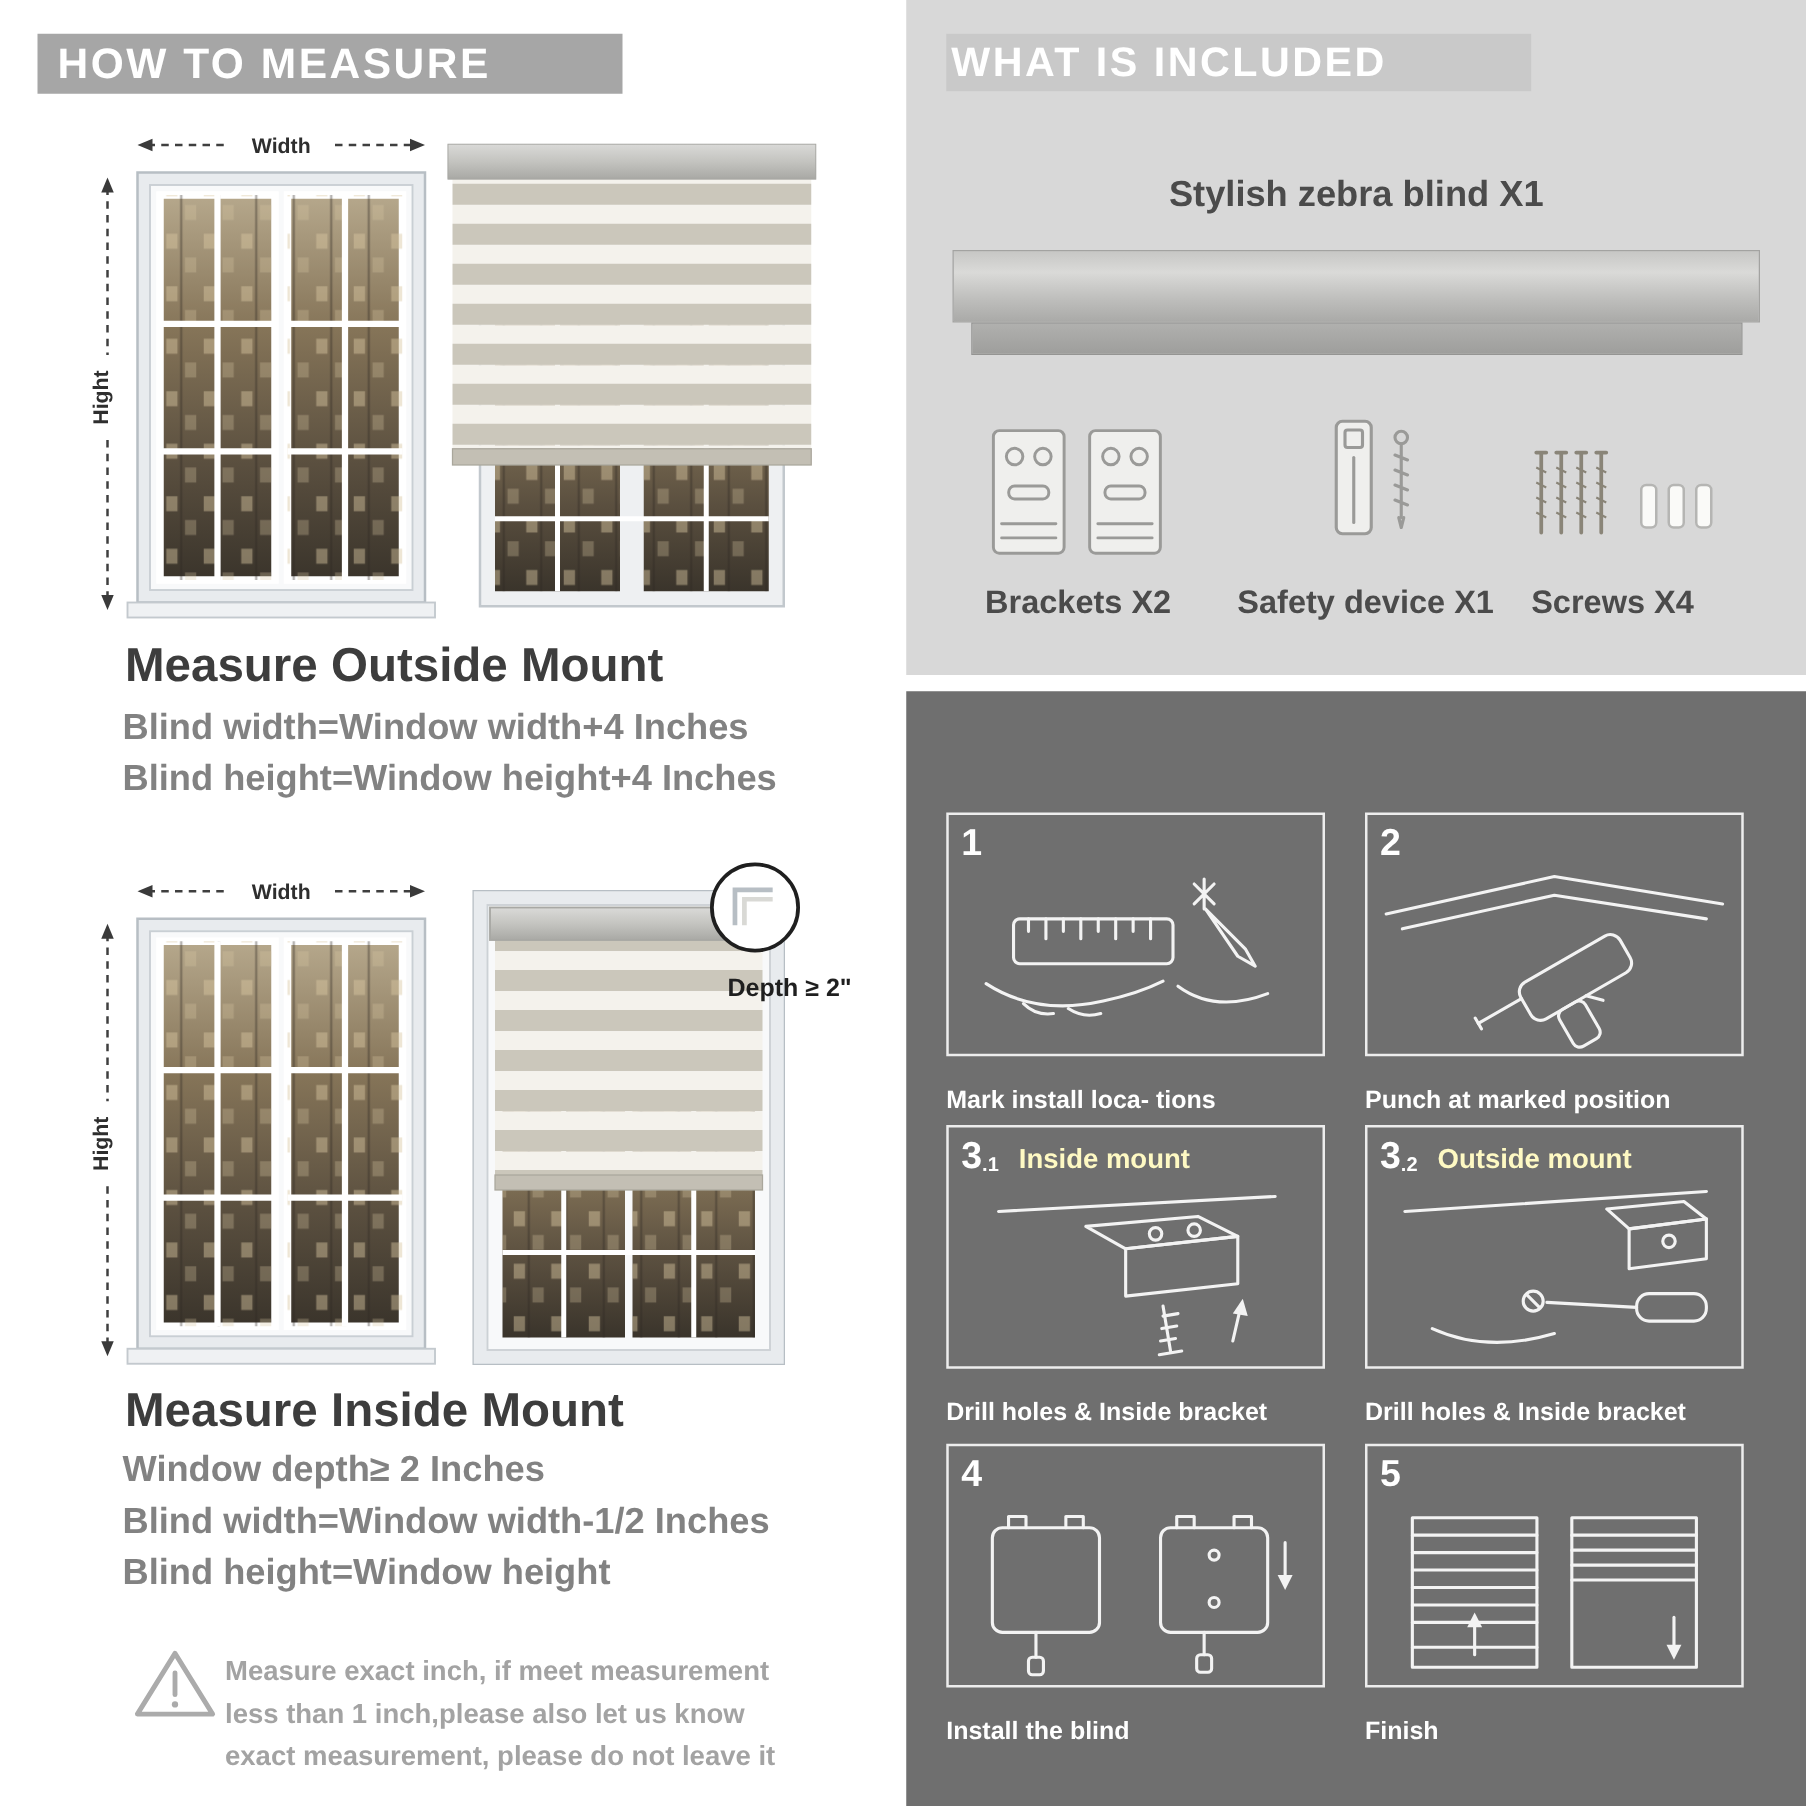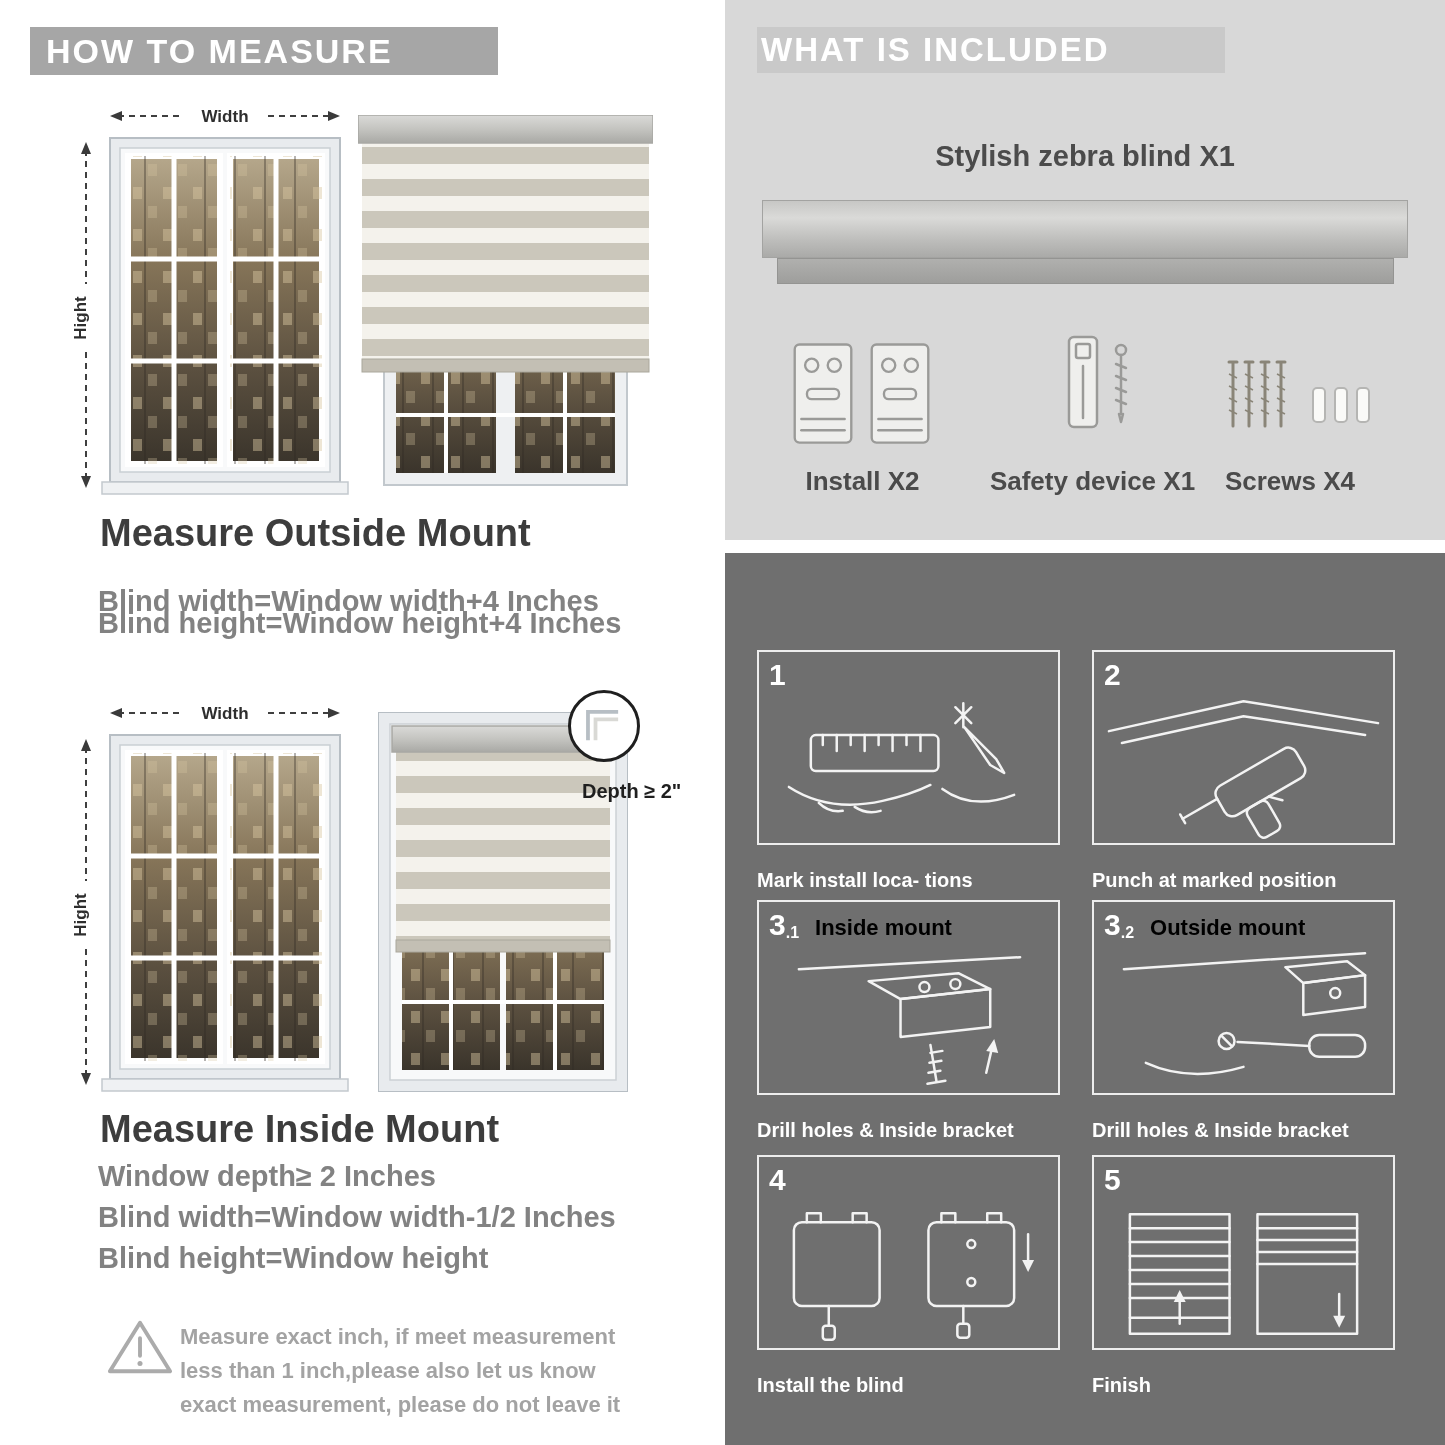--- a/index.html
+++ b/index.html
@@ -61,21 +61,21 @@
   .banner-mount {
     position:absolute; left:32px; top:20px; width:558px; height:51px;
     background:#fbfbfb; color:#3c3c3c; font-size:36px; font-weight:800;
     line-height:51px; padding-left:14px; box-sizing:border-box; letter-spacing:1px;
   }
   .step { position:absolute; width:303px; }
   .step-panel { position:relative; height:195px; border:2px solid #ededed; box-sizing:border-box; }
   .step-head { position:absolute; top:6px; left:10px; display:flex; align-items:baseline; z-index:2; }
   .step-num { font-size:30px; font-weight:800; color:#ffffff; }
   .step-sub { font-size:16px; font-weight:800; color:#ffffff; position:relative; top:3px; }
-  .step-title { font-size:22px; font-weight:800; color:#000000; margin-left:16px; }
+  .step-title { font-size:22px; font-weight:800; color:#fef9c3; margin-left:16px; }
   .step-caption { margin-top:24px; font-size:20px; font-weight:700; color:#ffffff; white-space:nowrap; }
   .stepart { position:absolute; left:0; bottom:2px; width:100%; height:150px; }
   .stepart .ln { stroke:#f3f3f3; fill:none; stroke-width:2.5; stroke-linecap:round; stroke-linejoin:round; }
   .stepart .wfill { fill:#f3f3f3; stroke:none; }
 </style>
 </head>
 <body>
 
 <svg width="0" height="0" style="position:absolute" aria-hidden="true">
   <defs>
@@ -150,21 +150,21 @@
     <rect x="157" y="132" width="100" height="226" fill="url(#bld)"></rect>
     <line x1="88" y1="132" x2="88" y2="358" stroke="#fff" stroke-width="4"></line>
     <line x1="207" y1="132" x2="207" y2="358" stroke="#fff" stroke-width="4"></line>
     <line x1="38" y1="300" x2="257" y2="300" stroke="#fff" stroke-width="4"></line>
     <rect x="4" y="26" width="287" height="218" fill="url(#zebra)"></rect>
     <rect x="4" y="244" width="287" height="13" fill="#c3bfb4" stroke="#aaa79c" stroke-width="1"></rect>
     <rect x="0" y="0" width="295" height="28" fill="url(#railg)" stroke="#a8a8a4" stroke-width="1.5"></rect>
   </svg>
 
   <div class="h-measure" style="top:512px;">Measure Outside Mount</div>
-  <div class="mline" style="top:585px;">Blind width=Window width+4 Inches</div>
+  <div class="mline" style="top:566px;">Blind width=Window width+4 Inches</div>
   <div class="mline" style="top:607px;">Blind height=Window height+4 Inches</div>
 
   <svg class="fig-window" style="left:70px; top:695px; width:280px; height:400px;" viewBox="0 0 280 400">
     <g>
       <line class="dash" x1="48" y1="18" x2="112" y2="18"></line>
       <line class="dash" x1="198" y1="18" x2="262" y2="18"></line>
       <polygon points="40,18 52,13 52,23" fill="#3a3a3a"></polygon>
       <polygon points="270,18 258,13 258,23" fill="#3a3a3a"></polygon>
       <text x="155" y="24" text-anchor="middle" class="arrlabel">Width</text>
     </g>
@@ -273,21 +273,21 @@
         <path d="M44,22 L52,26 M44,34 L52,38 M44,46 L52,50 M44,58 L52,62"></path>
         <path d="M60,22 L68,26 M60,34 L68,38 M60,46 L68,50 M60,58 L68,62"></path>
       </g>
       <g fill="#fafaf8" stroke="#b5b5b3" stroke-width="2">
         <rect x="96" y="36" width="12" height="34" rx="4"></rect>
         <rect x="118" y="36" width="12" height="34" rx="4"></rect>
         <rect x="140" y="36" width="12" height="34" rx="4"></rect>
       </g>
     </svg>
 
-    <div class="inc-label" style="left:40px; width:195px;">Install X2</div>
+    <div class="inc-label" style="left:40px; width:195px;">Brackets X2</div>
     <div class="inc-label" style="left:255px; width:225px;">Safety device X1</div>
     <div class="inc-label" style="left:480px; width:170px;">Screws X4</div>
   </div>
 
   <div class="mount">
 
     <div class="step" style="left:32px; top:97px;">
       <div class="step-panel">
         <div class="step-head">
           <span class="step-num">1</span>

